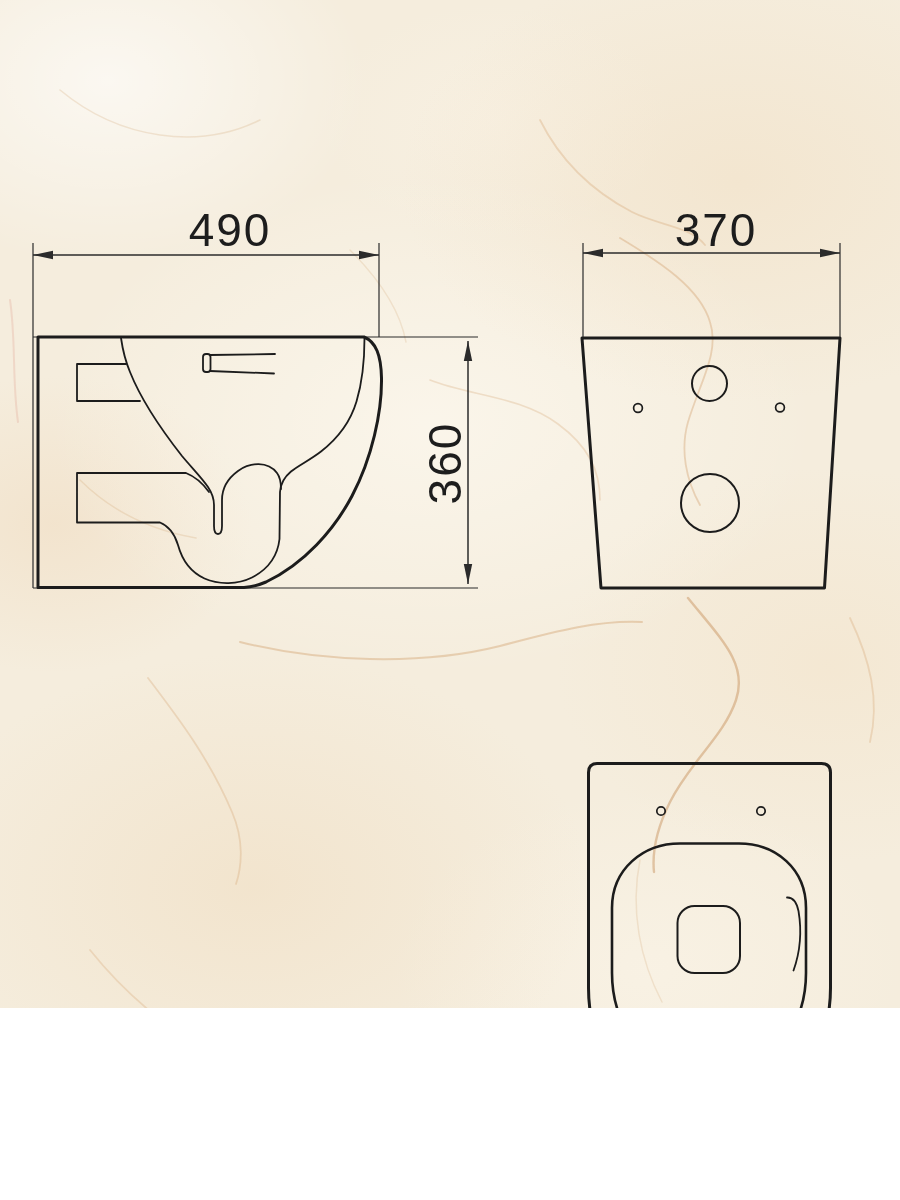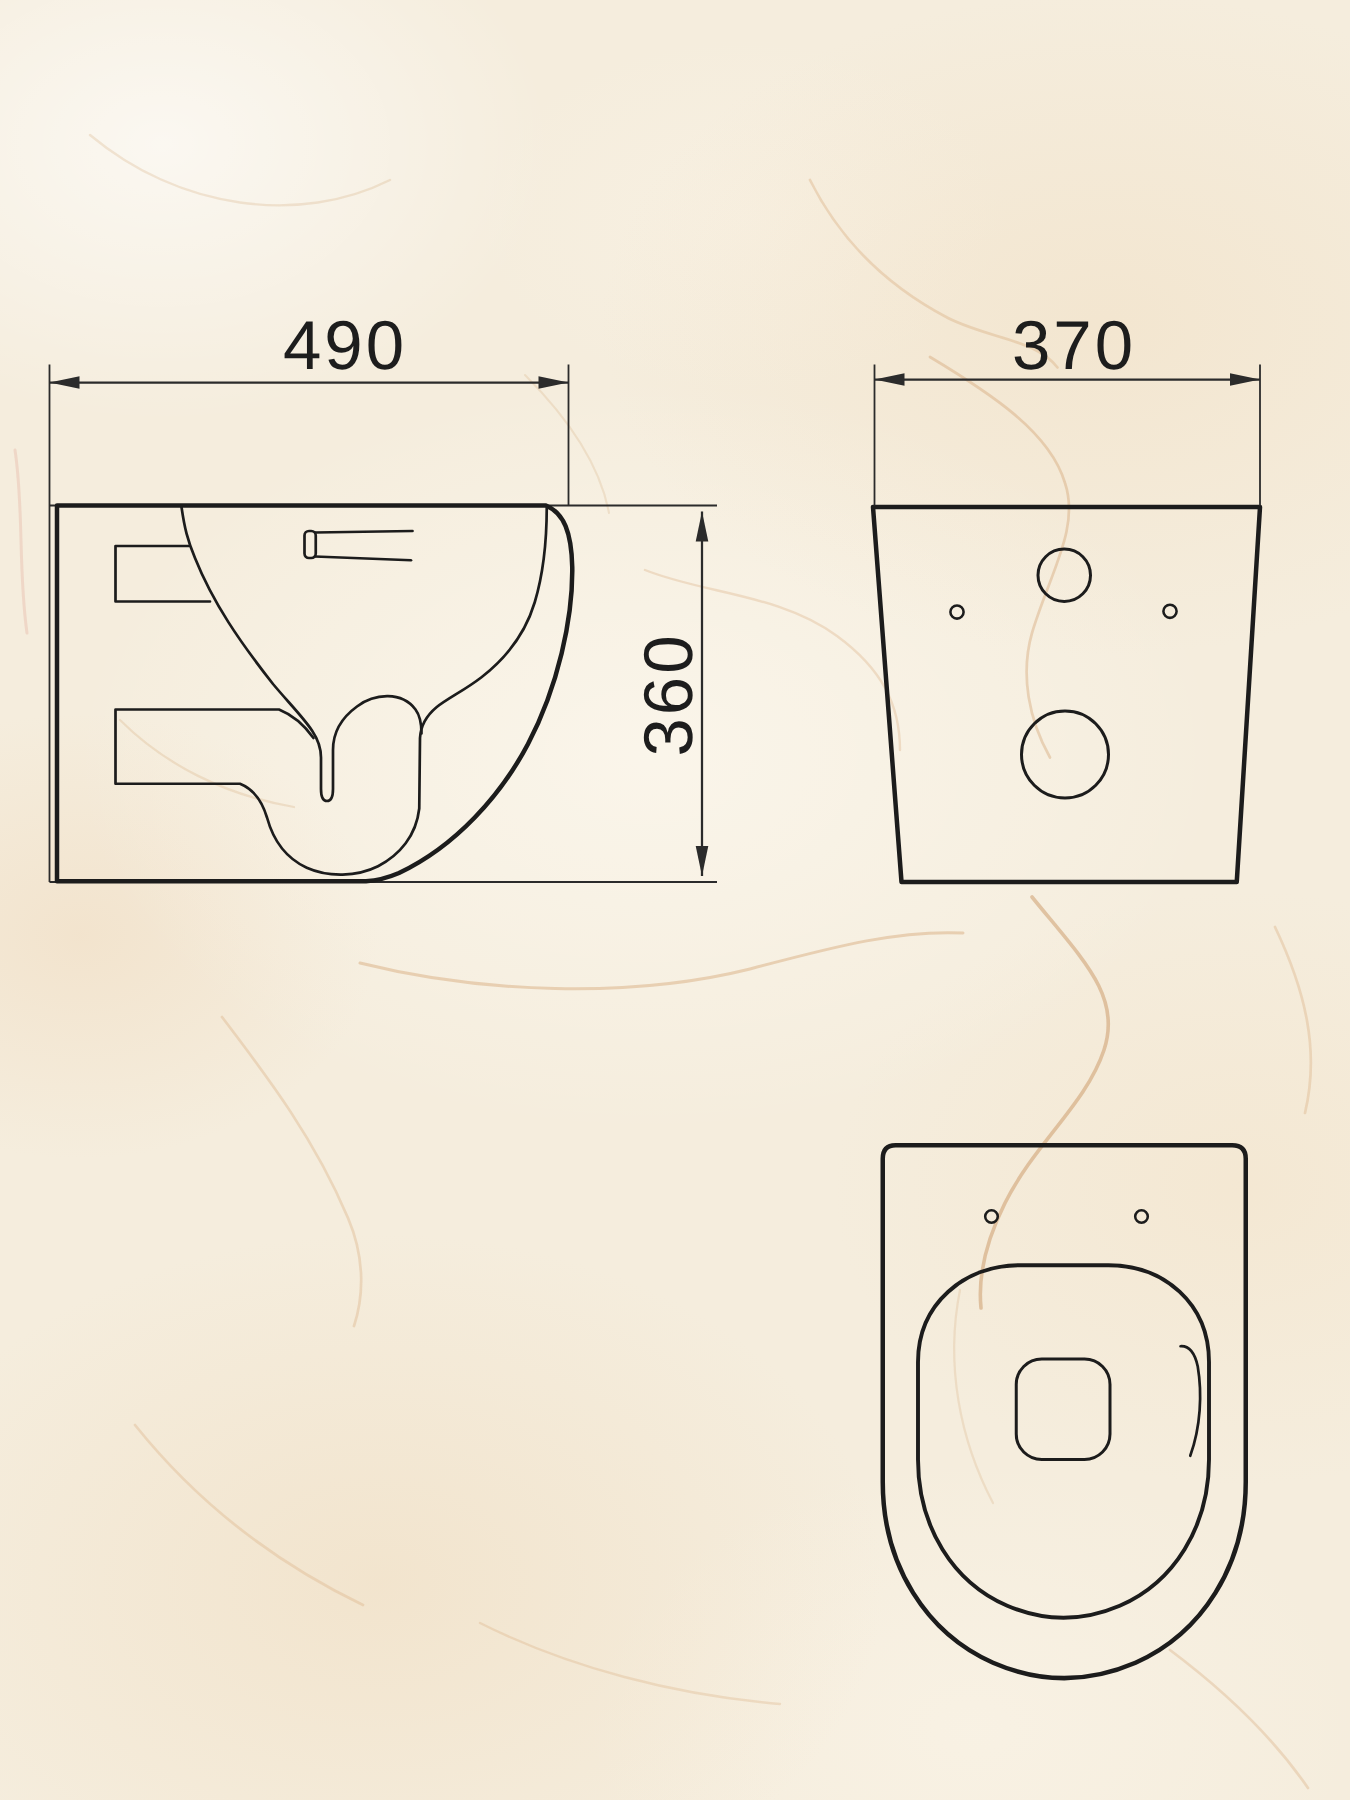--- a/index.html
+++ b/index.html
@@ -1,19 +1,19 @@
 <!DOCTYPE html>
 <html><head>
 <meta charset="utf-8">
 <style>
   html,body{margin:0;padding:0;}
   body{font-family:"Liberation Sans", sans-serif;}
   #canvas{
     position:relative;
-    width:900px;height:1200px;
+    width:900px;height:1008px;
     overflow:hidden;
     background-color:#f5eddd;
     background-image:
       radial-gradient(420px 300px at 12% 8%,  rgba(255,255,255,.60), transparent 62%),
       radial-gradient(520px 340px at 82% 18%, rgba(240,219,188,.40), transparent 65%),
       radial-gradient(640px 420px at 48% 42%, rgba(255,252,245,.55), transparent 60%),
       radial-gradient(320px 240px at 6% 52%,  rgba(238,212,180,.38), transparent 62%),
       radial-gradient(440px 320px at 92% 66%, rgba(242,222,192,.35), transparent 62%),
       radial-gradient(520px 360px at 28% 88%, rgba(238,216,184,.42), transparent 65%),
       radial-gradient(430px 300px at 72% 96%, rgba(251,245,233,.55), transparent 60%),

